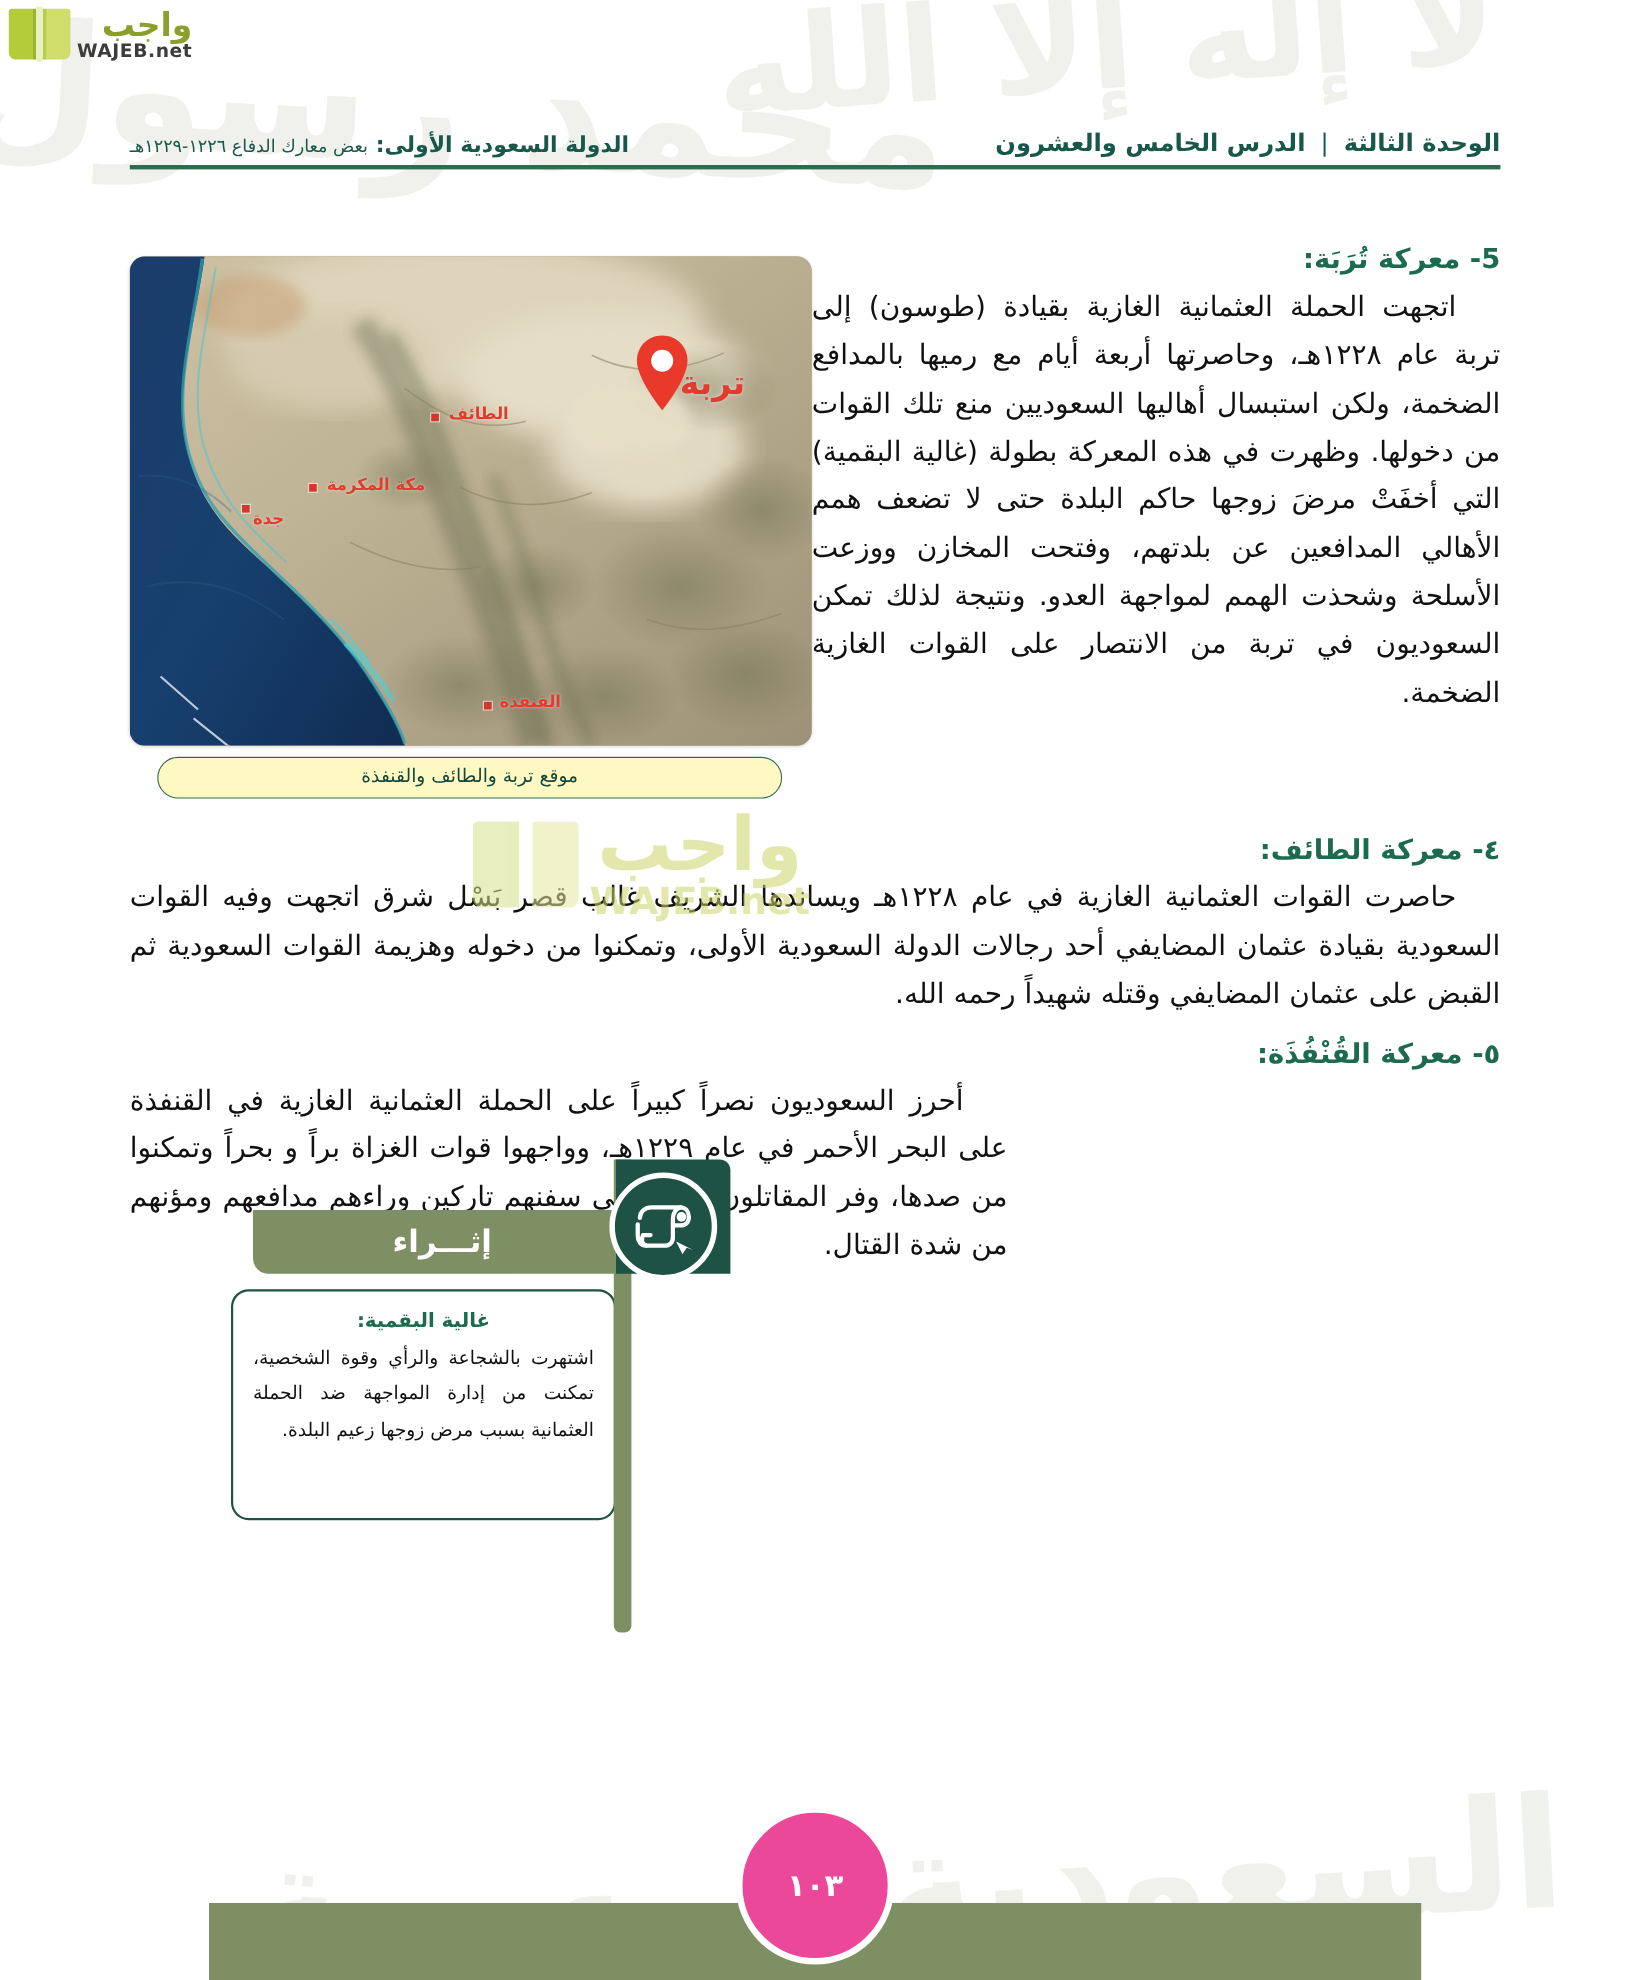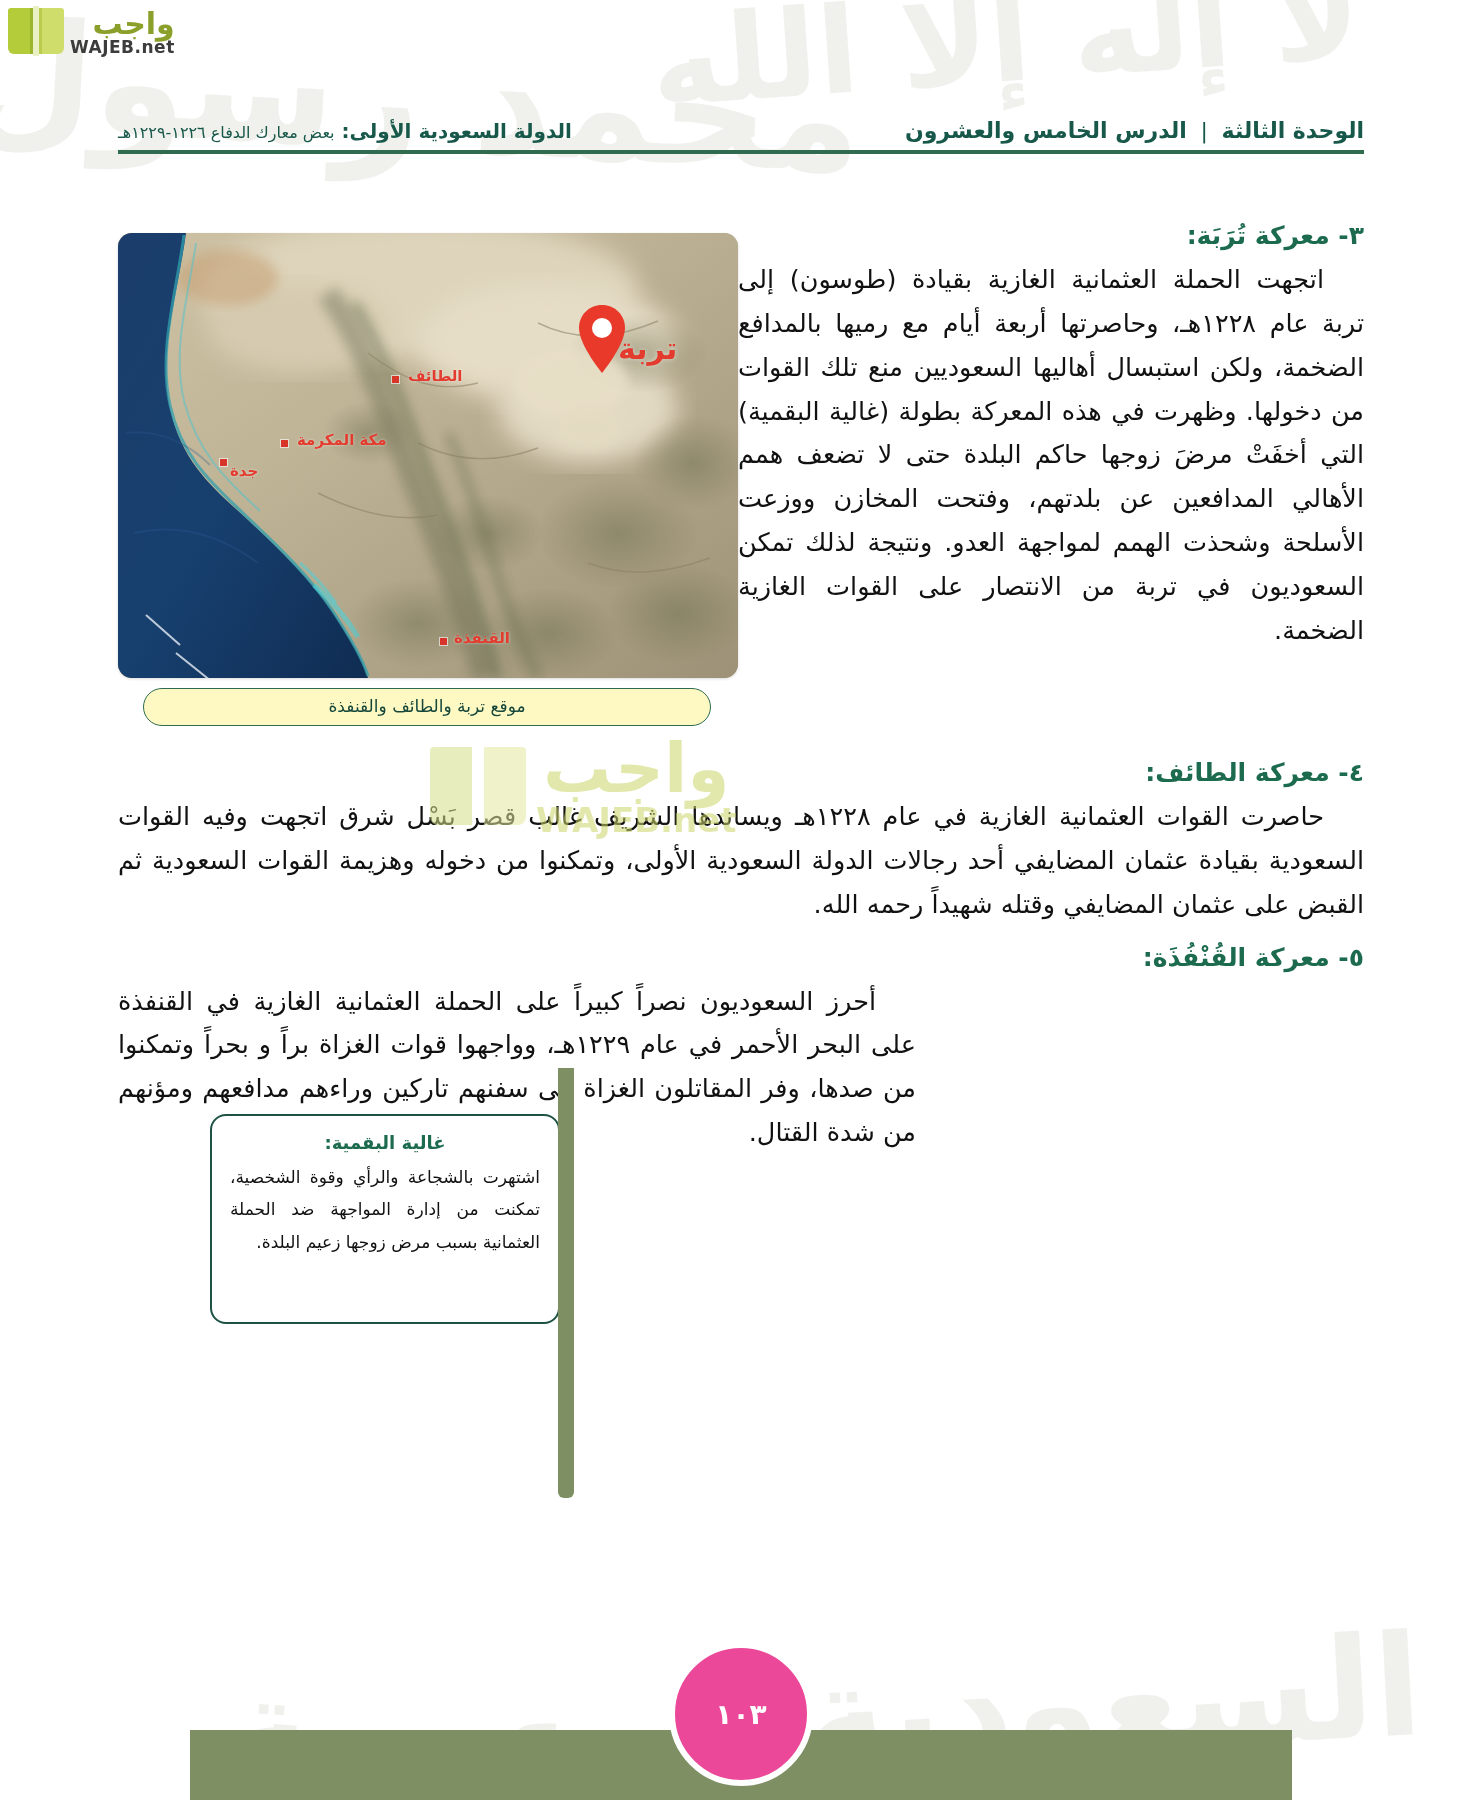--- a/index.html
+++ b/index.html
@@ -290,38 +290,54 @@
       <div class="mdot" style="left:102px;top:226px;"></div>
       <div class="mlabel" style="left:112px;top:229px;">جدة</div>
 
       <div class="mdot" style="left:322px;top:405px;"></div>
       <div class="mlabel" style="left:336px;top:396px;">القنفذة</div>
     </div>
 
     <div class="map-cap">موقع تربة والطائف والقنفذة</div>
   </div>
 
-  <h2 class="sec-h">٣- معركة تُرَبَة:</h2>
+  <h2 class="sec-h">5- معركة تُرَبَة:</h2>
   <p class="para indent">اتجهت الحملة العثمانية الغازية بقيادة (طوسون) إلى تربة عام ١٢٢٨هـ، وحاصرتها أربعة أيام مع رميها بالمدافع الضخمة، ولكن استبسال أهاليها السعوديين منع تلك القوات من دخولها. وظهرت في هذه المعركة بطولة (غالية البقمية) التي أخفَتْ مرضَ زوجها حاكم البلدة حتى لا تضعف همم الأهالي المدافعين عن بلدتهم، وفتحت المخازن ووزعت الأسلحة وشحذت الهمم لمواجهة العدو. ونتيجة لذلك تمكن السعوديون في تربة من الانتصار على القوات الغازية الضخمة.</p>
 
   <div style="clear:both;height:6px;"></div>
 
   <h2 class="sec-h">٤- معركة الطائف:</h2>
   <p class="para indent">حاصرت القوات العثمانية الغازية في عام ١٢٢٨هـ ويساندها الشريف غالب قصر بَسْل شرق اتجهت وفيه القوات السعودية بقيادة عثمان المضايفي أحد رجالات الدولة السعودية الأولى، وتمكنوا من دخوله وهزيمة القوات السعودية ثم القبض على عثمان المضايفي وقتله شهيداً رحمه الله.</p>
 
   <h2 class="sec-h">٥- معركة القُنْفُذَة:</h2>
   <div style="display:flex;gap:18px;align-items:flex-start;">
     <div style="width:430px;flex:0 0 430px;"></div>
     <p class="para indent" style="flex:1;">أحرز السعوديون نصراً كبيراً على الحملة العثمانية الغازية في القنفذة على البحر الأحمر في عام ١٢٢٩هـ، وواجهوا قوات الغزاة براً و بحراً وتمكنوا من صدها، وفر المقاتلون الغزاة إلى سفنهم تاركين وراءهم مدافعهم ومؤنهم من شدة القتال.</p>
   </div>
 </div>
 
 <div style="position:absolute;left:130px;top:1100px;width:430px;z-index:27;">
   <div class="enrich-wrap">
     <div class="enrich-spine"></div>
+    <div class="enrich-bar">
+      <div class="lbl">إثـــراء</div>
+      <div class="enrich-tab"></div>
+      <div class="enrich-badge">
+        <svg viewBox="0 0 64 64" width="62" height="62" aria-hidden="true">
+          <g fill="none" stroke="#ffffff" stroke-width="4" stroke-linecap="round" stroke-linejoin="round">
+            <path d="M10,24 C10,18 15,14 21,14 L48,14 C43,16 41,20 41,25 L41,42
+                     C41,47 38,50 33,50 L16,50 C11,50 8,46 8,41 L8,30"></path>
+            <path d="M48,14 C53,14 56,18 56,23 C56,28 53,31 48,31 L41,31"></path>
+            <path d="M16,50 C12,48 11,44 13,40 L20,40"></path>
+          </g>
+          <circle cx="49" cy="23" r="4.5" fill="#ffffff"></circle>
+          <path d="M44,46 l6,12 l4,-6 l6,2 z" fill="#ffffff"></path>
+        </svg>
+      </div>
+    </div>
     <div class="enrich-box">
       <div class="enrich-ttl">غالية البقمية:</div>
       <div class="enrich-txt">اشتهرت بالشجاعة والرأي وقوة الشخصية، تمكنت من إدارة المواجهة ضد الحملة العثمانية بسبب مرض زوجها زعيم البلدة.</div>
     </div>
   </div>
 </div>
 
 <div class="wm-center">
   <div class="wm-col">
     <span class="wm-ar">واجب</span>

